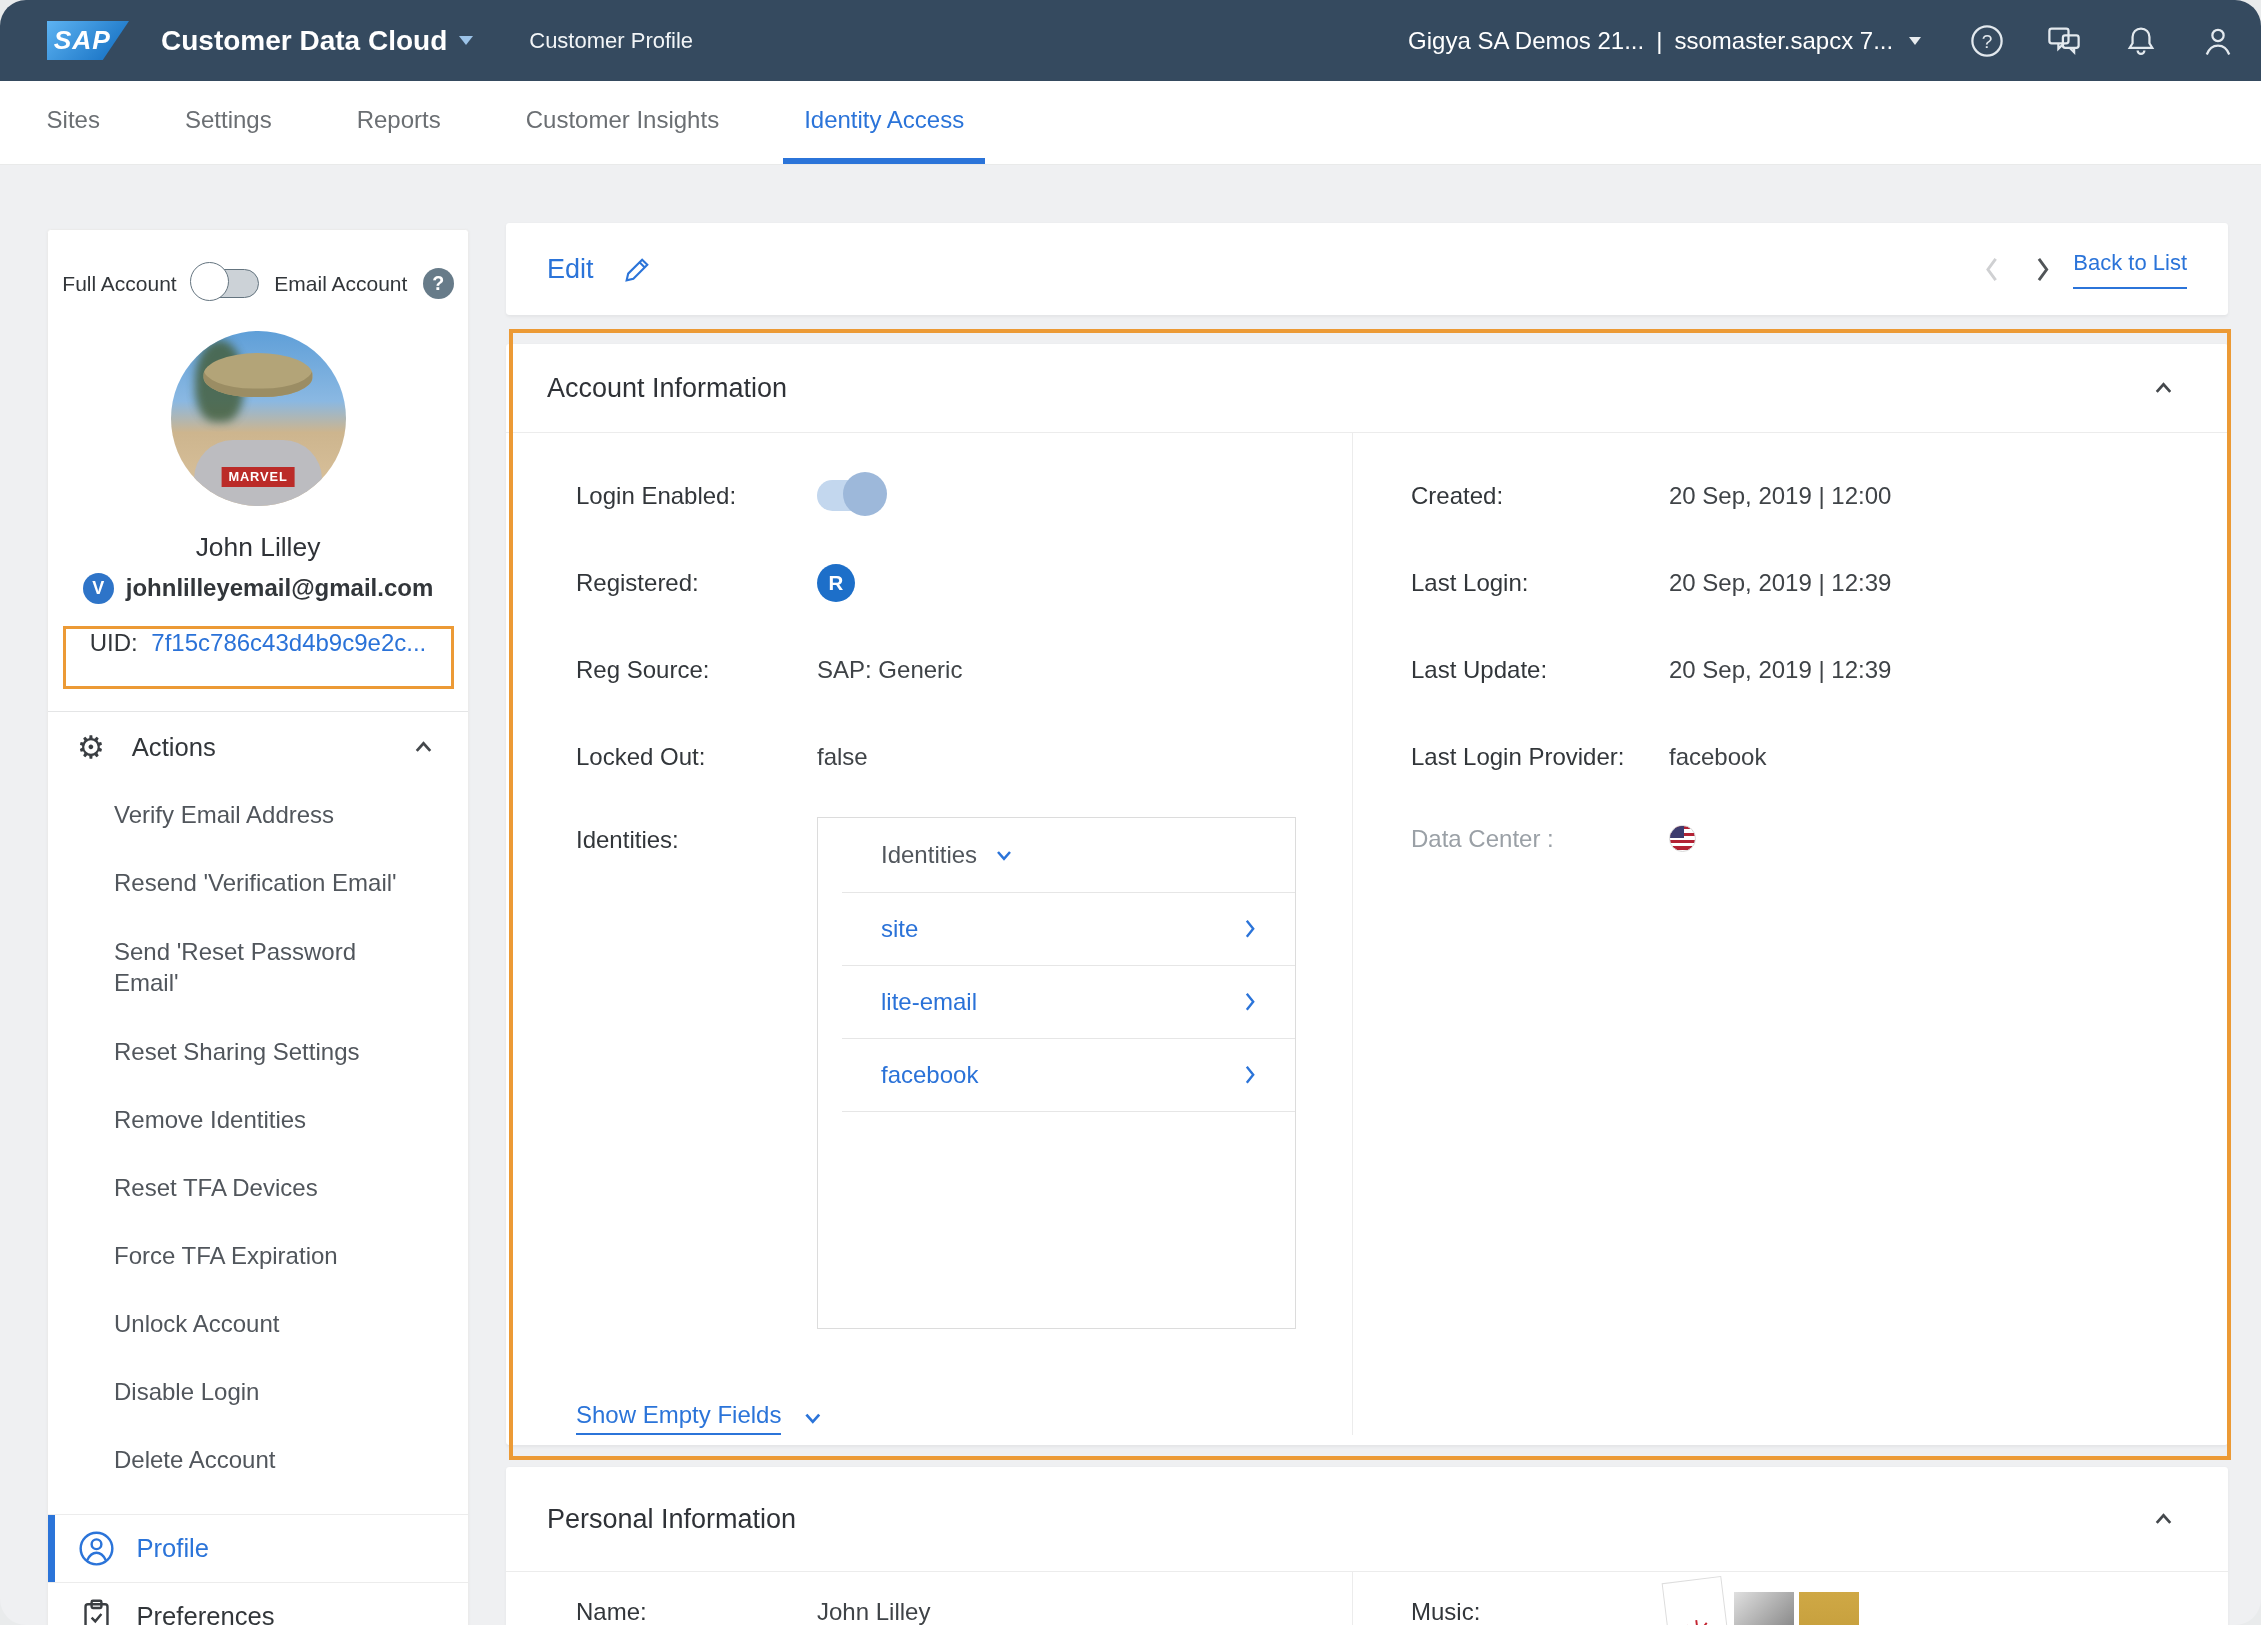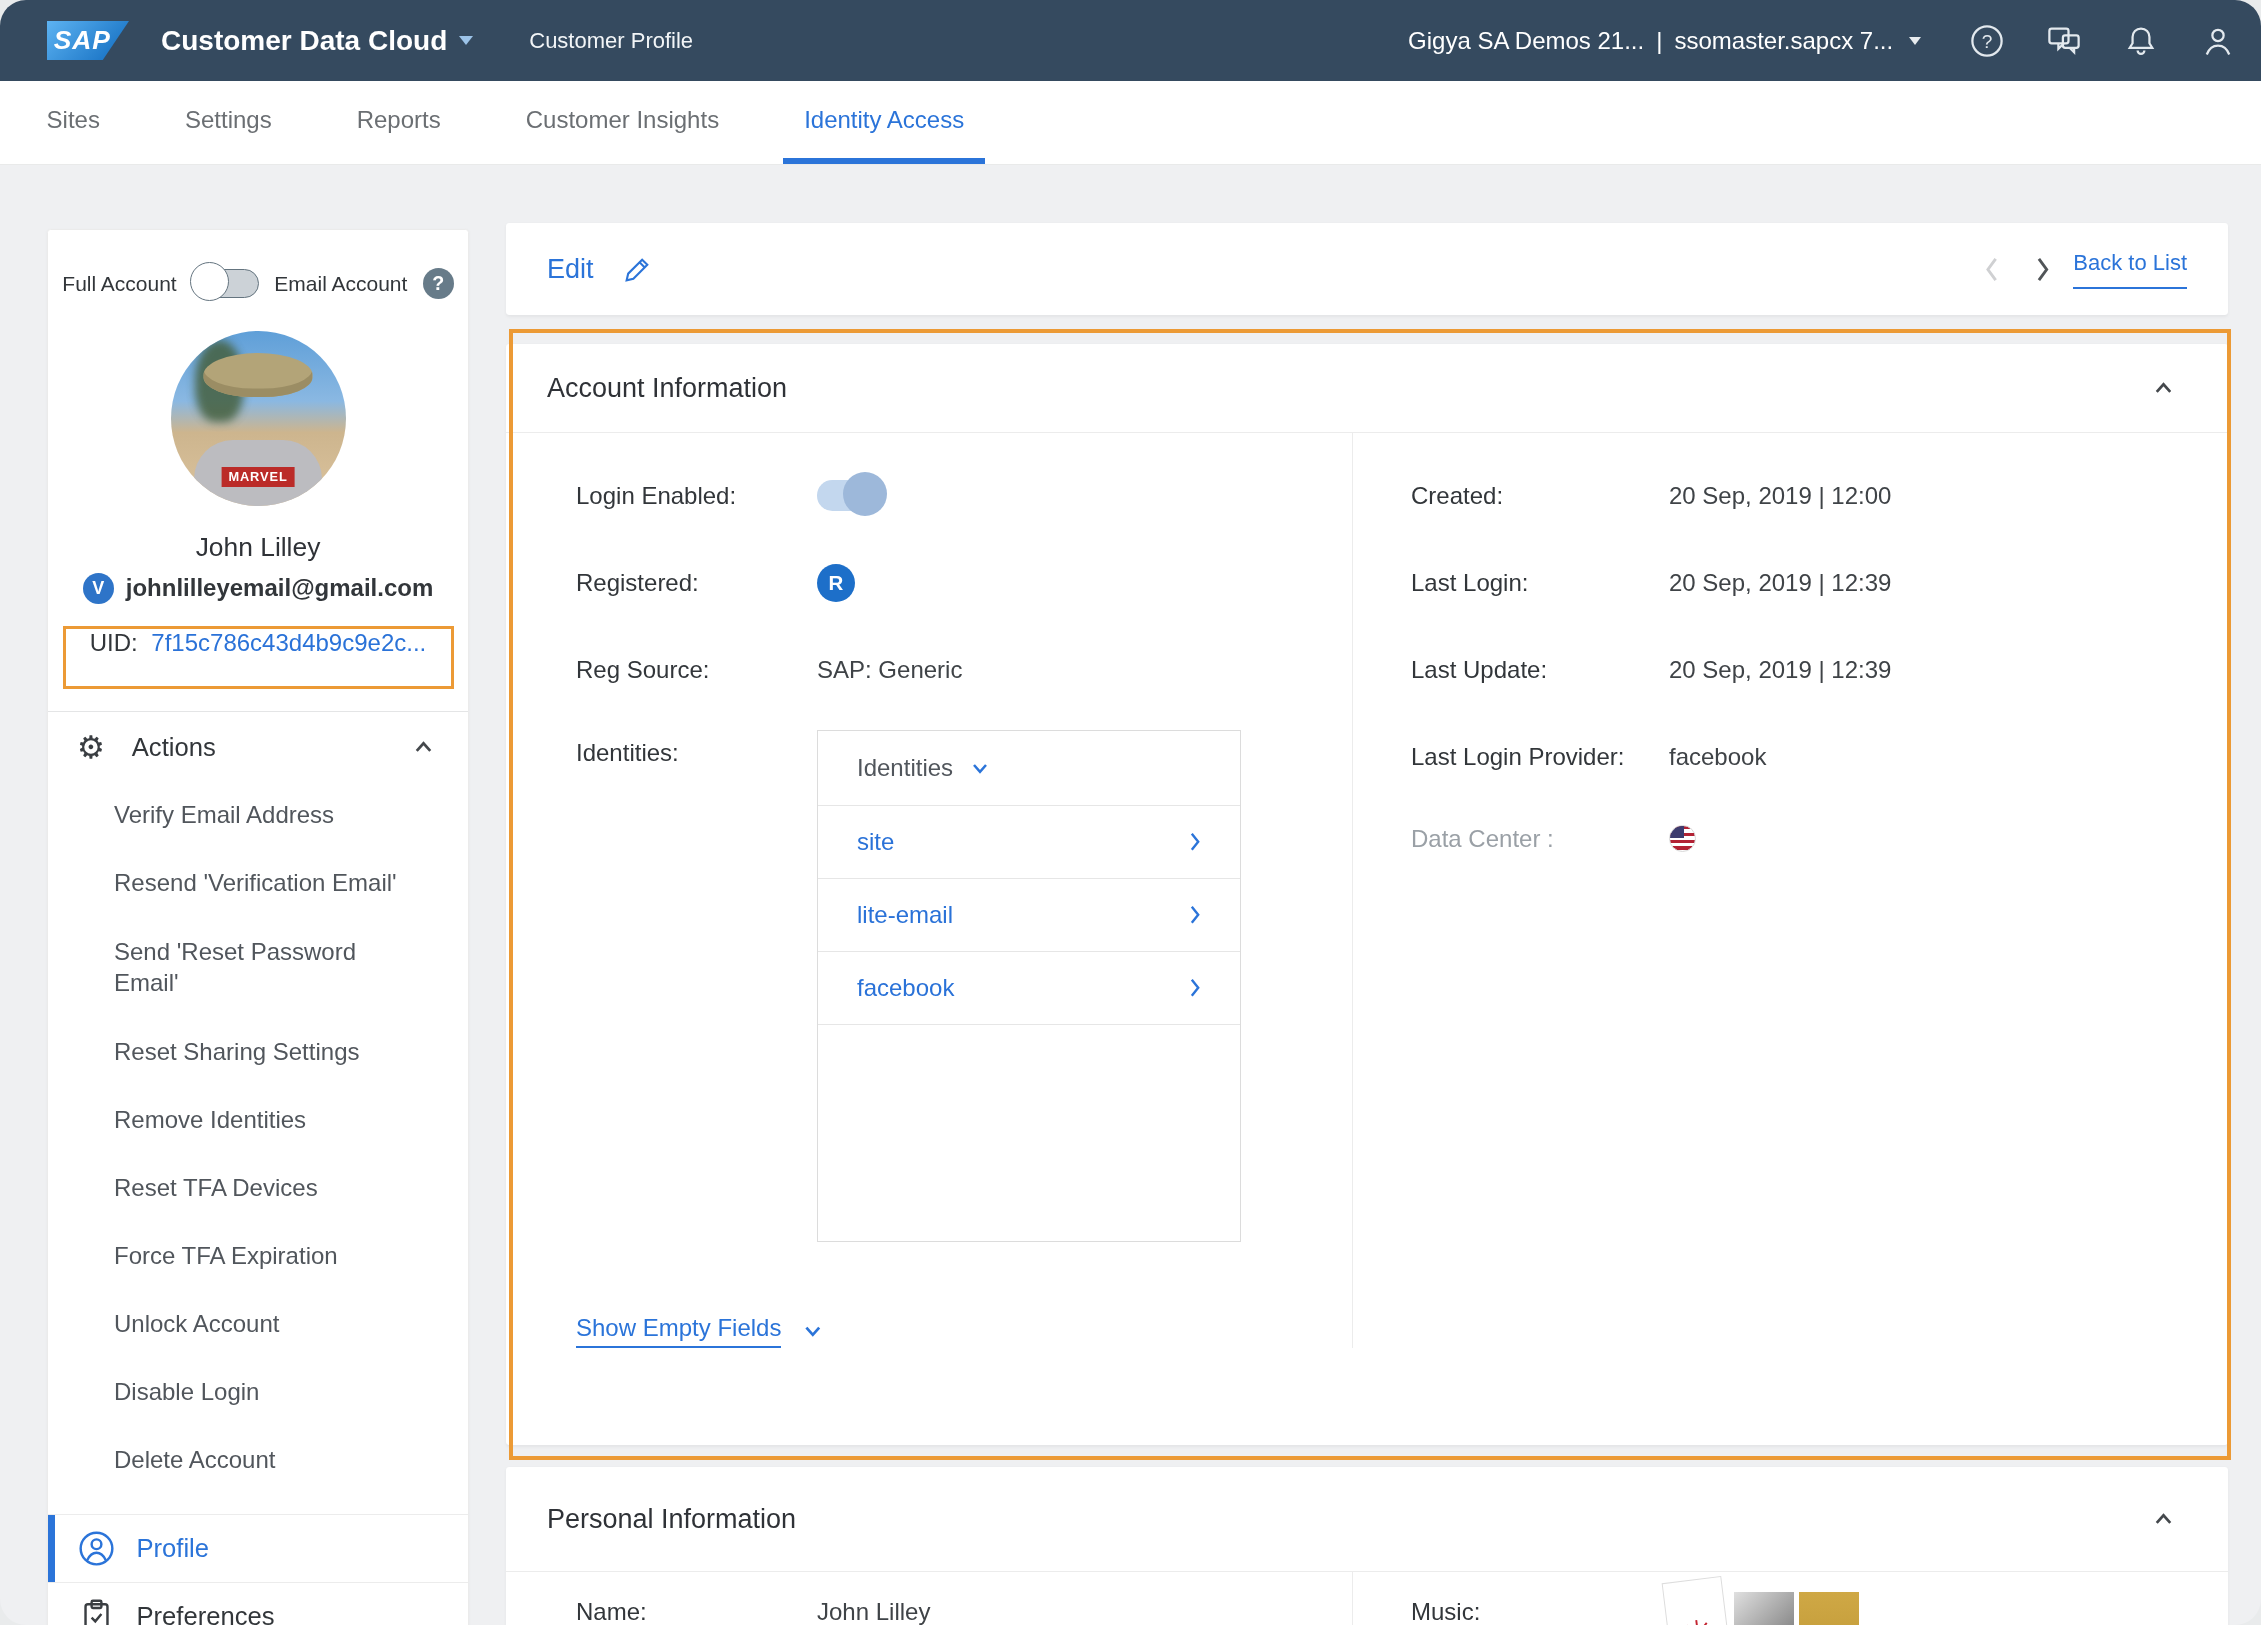--- a/index.html
+++ b/index.html
@@ -107,21 +107,21 @@
   .col-right .flabel { width:258px; }
   .fvalue { color:#3f4347; }
   .muted { color:#9aa0a6; }
   .frow.top { align-items:flex-start; padding-top:25.6px; min-height:0; }
 
   .big-toggle { position:relative; width:68px; height:31px; border-radius:15.3px; background:#c3d7ee; }
   .big-knob { position:absolute; right:-1.7px; top:-7.7px; width:44px; height:44px; border-radius:50%; background:#9db8da; }
   .r-badge { width:38px; height:38px; border-radius:50%; background:#1d6fc9; color:#fff; font-weight:bold;
     font-size:20.5px; display:flex; align-items:center; justify-content:center; }
 
-  .id-box { width:424px; border:0.9px solid #dcdcdc; margin-top:-8.5px; height:512px; background:#fff; }
+  .id-box { width:479px; border:0.9px solid #dcdcdc; margin-top:-8.5px; height:512px; background:#fff;padding-left:24px; }
   .id-head { height:75px; display:flex; align-items:center; padding-left:39px; gap:15.3px;
     border-bottom:0.9px solid #e6e6e6; color:#51565c; font-size:24px; }
   .id-row { height:73px; display:flex; align-items:center; padding:0 34px 0 39px;
     border-bottom:0.9px solid #e6e6e6; font-size:24px; cursor:pointer; }
   .id-row .spacer { flex:1; }
   .show-empty { margin:72px 0 0 70px; display:flex; align-items:center; gap:19px; }
   .show-empty .lbl { font-size:24px; color:#2b74d9; border-bottom:2.6px solid #2b74d9; padding-bottom:4.3px; cursor:pointer; }
 
   .flag { width:27px; height:27px; border-radius:50%; position:relative; overflow:hidden;
     background:repeating-linear-gradient(180deg,#b22234 0 3.4px,#fff 3.4px 6.8px); border:0.9px solid #d8d8d8; }
@@ -309,20 +309,24 @@
                 <span class="big-knob"></span>
               </span>
           </div>
           <div class="frow">
             <span class="flabel">Registered:</span>
             <span class="r-badge">R</span>
           </div>
           <div class="frow">
             <span class="flabel">Reg Source:</span>
             <span class="fvalue">SAP: Generic</span>
+          </div>
+          <div class="frow">
+            <span class="flabel">Locked Out:</span>
+            <span class="fvalue">false</span>
           </div>
           <div class="frow top">
             <span class="flabel">Identities:</span>
             <div class="id-box">
               <div class="id-head">
                 <span>Identities</span>
                 <svg class="icon" width="24" height="24" viewBox="0 0 32 32" stroke="#2b74d9" fill="none" stroke-width="3.4">
                     <polyline points="8,12 16,21 24,12"></polyline>
                   </svg>
               </div>

